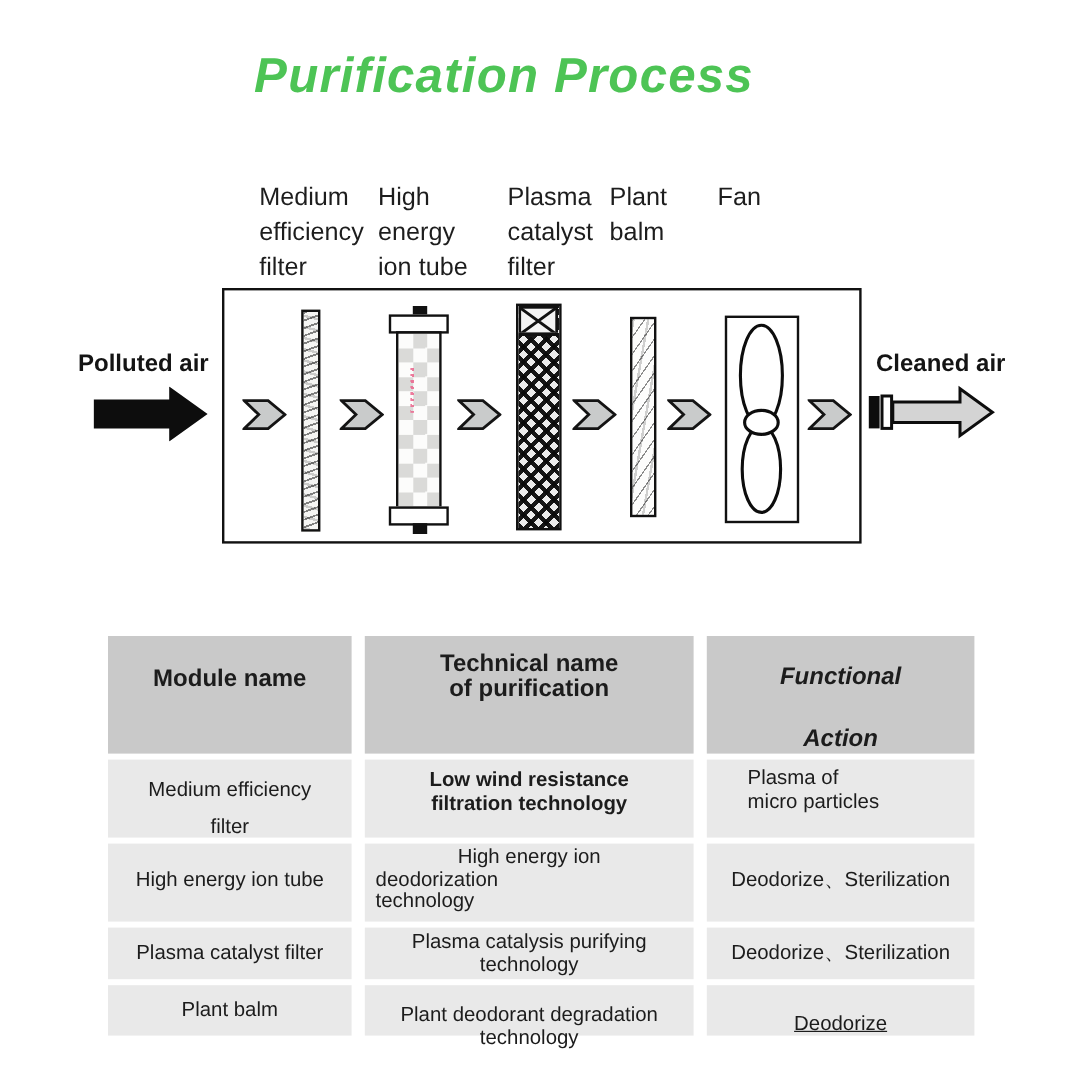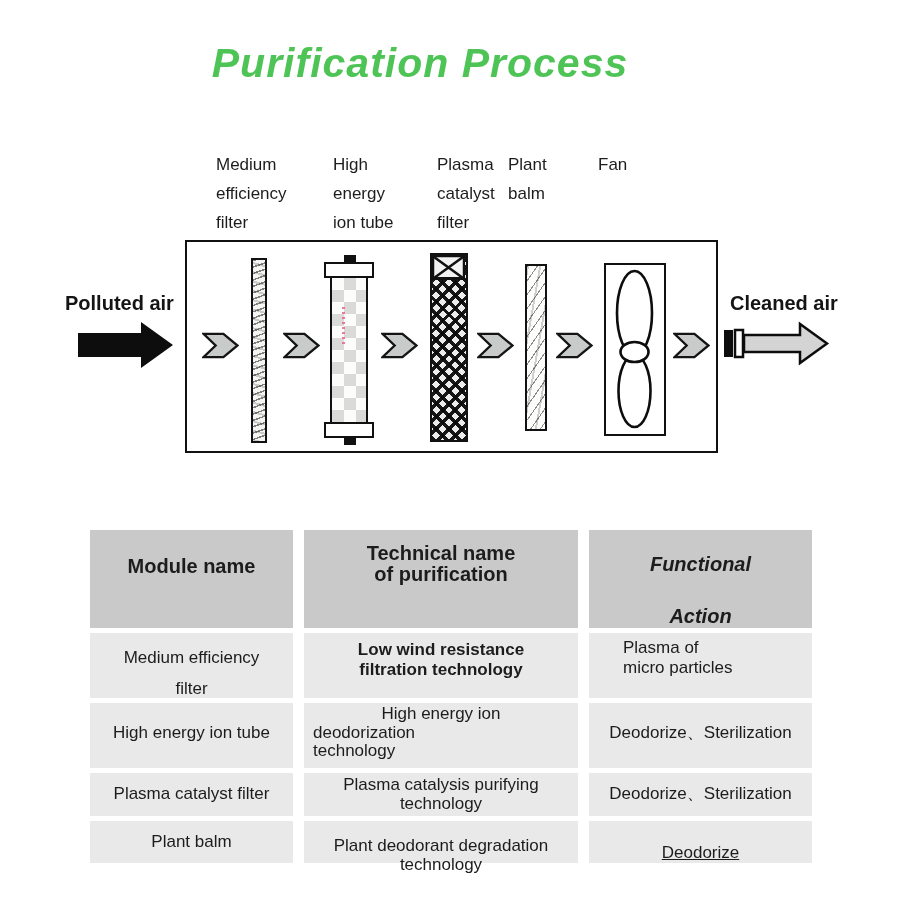--- a/index.html
+++ b/index.html
@@ -9,26 +9,26 @@
     font-family:"Liberation Sans", sans-serif; color:#1c1c1c; overflow:hidden;
   }
   
   .title {
     position:absolute; top:40px; left:0; width:840px; text-align:center;
     font-size:41px; font-weight:bold; font-style:italic; color:#4dc455;
     letter-spacing:1px;
   }
   
   .comp-label {
-    position:absolute; top:150px; font-size:17px; line-height:29px;
+    position:absolute; top:150px; font-size:21px; line-height:29px;
     color:#1d1d1d; white-space:pre-line;
   }
   .lab-medium { left:216px; }
-  .lab-high   { left:333px; }
-  .lab-plasma { left:437px; }
+  .lab-high   { left:315px; }
+  .lab-plasma { left:423px; }
   .lab-plant  { left:508px; }
   .lab-fan    { left:598px; }
   .io-label { position:absolute; font-size:20px; color:#141414;font-weight:bold; }
   .lab-polluted { left:65px;  top:292px; }
   .lab-cleaned  { left:730px; top:292px; }
   
   .unit-box {
     position:absolute; left:185px; top:240px; width:533px; height:213px;
     border:2.5px solid #111; background:#fff;
   }

